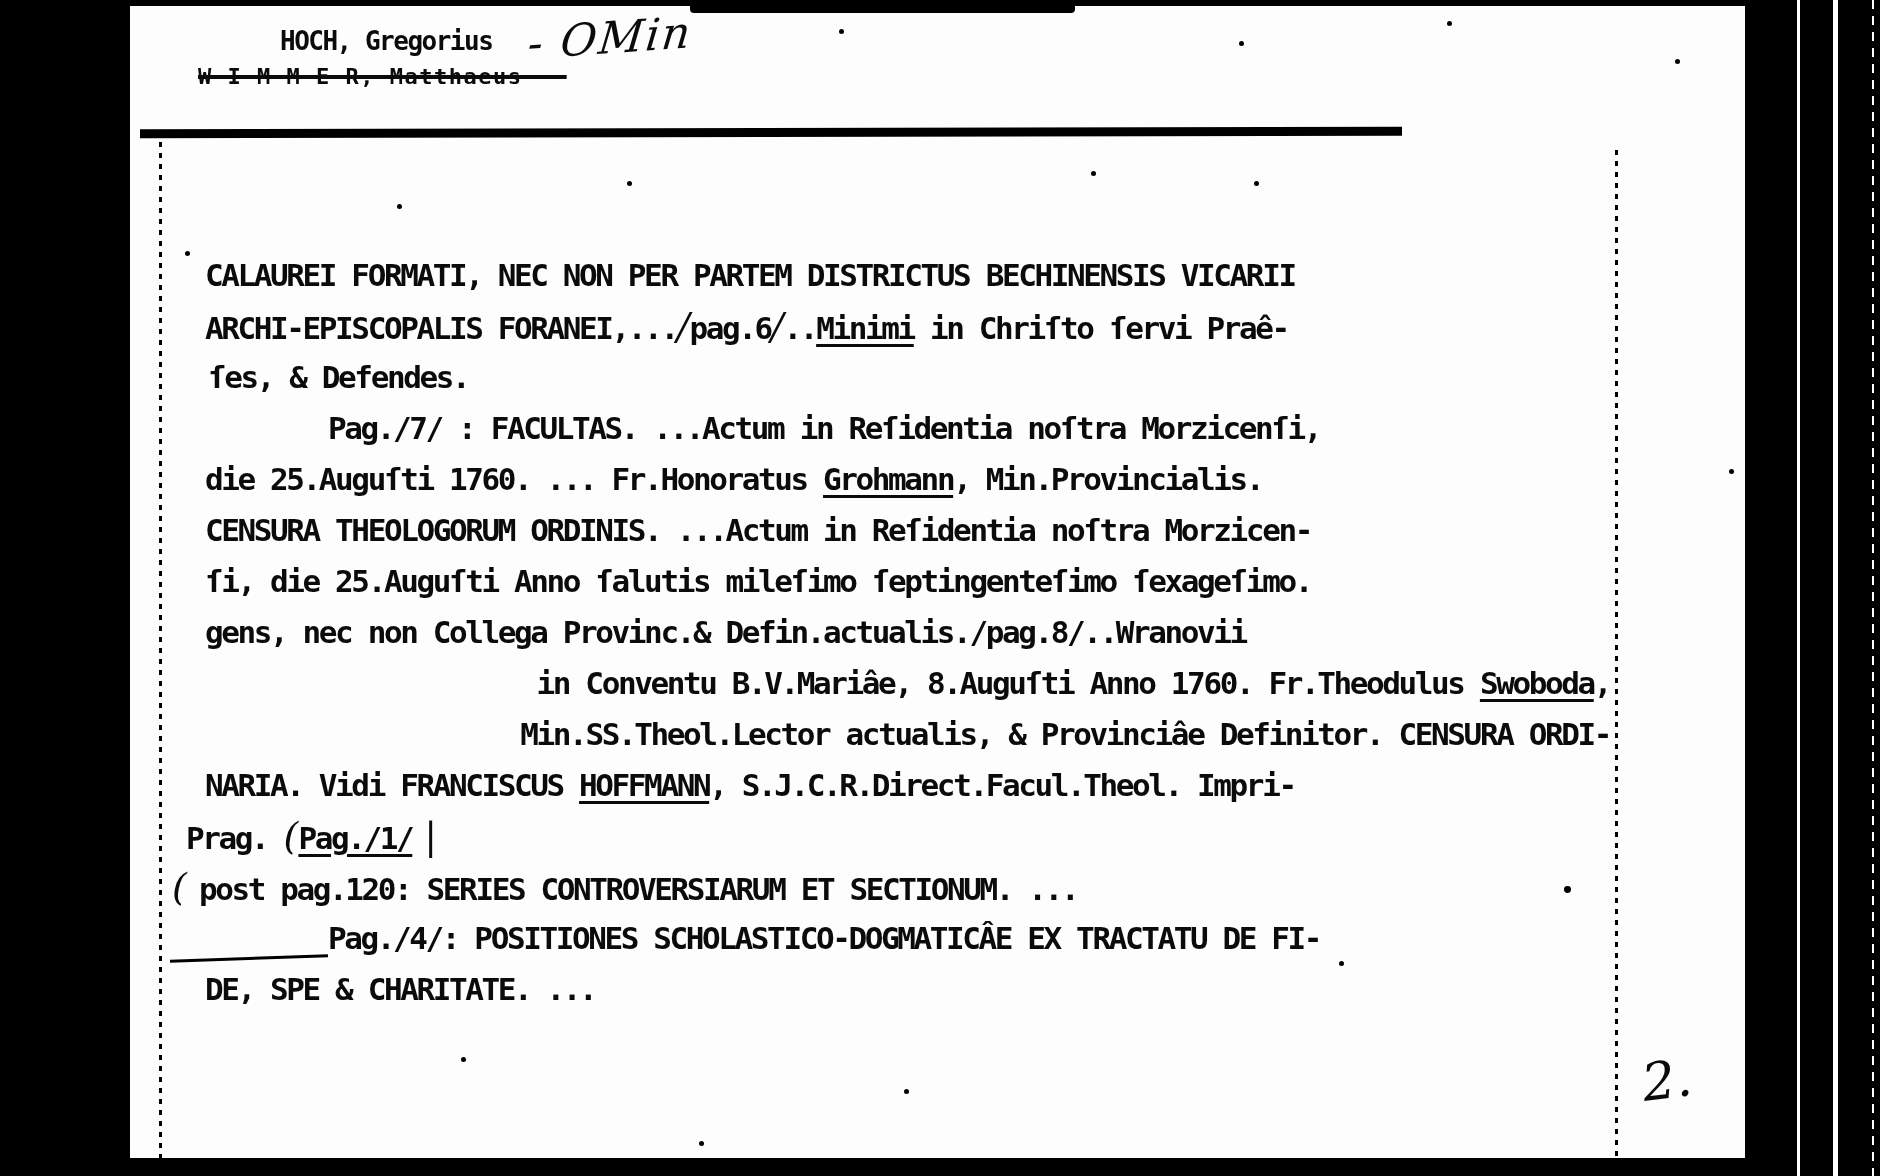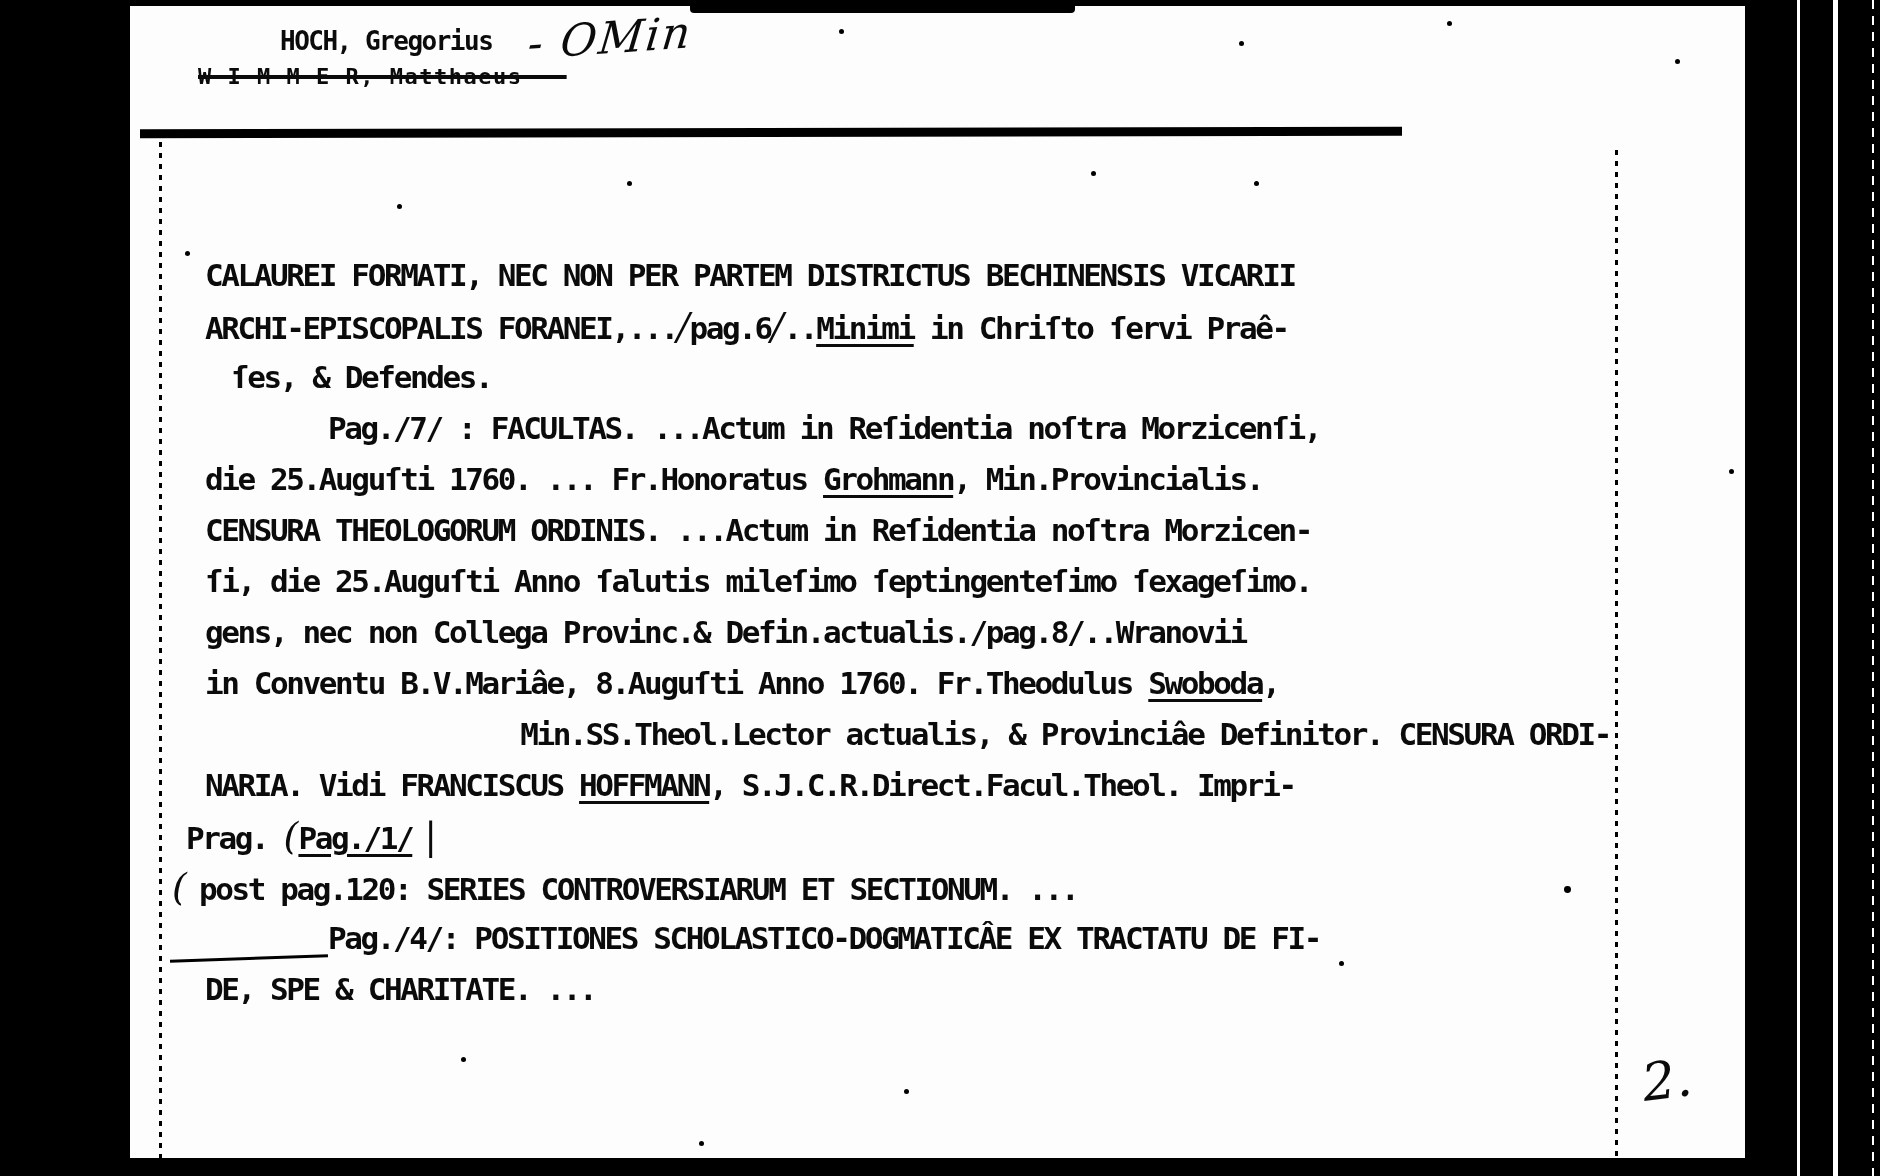--- a/index.html
+++ b/index.html
@@ -74,27 +74,27 @@
 <div class="hdr-hand hand">- OMin</div>
 <div class="hdr-struck typed">W I M M E R, Matthaeus&nbsp;&nbsp;—</div>
 <div class="heavy-rule"></div>
 
 <div class="dotted-border left"></div>
 <div class="dotted-border right"></div>
 
 <div class="body-text typed">
     <div class="tline" style="margin-left: 45px;"><span>CALAUREI FORMATI, NEC NON PER PARTEM DISTRICTUS BECHINENSIS VICARII</span></div>
     <div class="tline" style="margin-left: 45px;"><span>ARCHI-EPISCOPALIS FORANEI,...</span><span class="hand">/</span><span>pag.6</span><span class="hand">/</span><span>..</span><span class="u">Minimi</span><span> in Chriſto ſervi Praê-</span></div>
-    <div class="tline" style="margin-left: 71px;"><span>ſes, &amp; Defendes.</span></div>
+    <div class="tline" style="margin-left: 48px;"><span>ſes, &amp; Defendes.</span></div>
     <div class="tline" style="margin-left: 168px;"><span>Pag./7/ : FACULTAS. ...Actum in Reſidentia noſtra Morzicenſi,</span></div>
     <div class="tline" style="margin-left: 45px;"><span>die 25.Auguſti 1760. ... Fr.Honoratus </span><span class="u">Grohmann</span><span>, Min.Provincialis.</span></div>
     <div class="tline" style="margin-left: 45px;"><span>CENSURA THEOLOGORUM ORDINIS. ...Actum in Reſidentia noſtra Morzicen-</span></div>
     <div class="tline" style="margin-left: 45px;"><span>ſi, die 25.Auguſti Anno ſalutis mileſimo ſeptingenteſimo ſexageſimo.</span></div>
     <div class="tline" style="margin-left: 45px;"><span>gens, nec non Collega Provinc.&amp; Defin.actualis./pag.8/..Wranovii</span></div>
-    <div class="tline" style="margin-left: 45px;"><span>in Conventu B.V.Mariâe, 8.Auguſti Anno 1760. Fr.Theodulus </span><span class="u">Swoboda</span><span>,</span></div>
+    <div class="tline" style="margin-left: 45px; text-align: right;"><span>in Conventu B.V.Mariâe, 8.Auguſti Anno 1760. Fr.Theodulus </span><span class="u">Swoboda</span><span>,</span></div>
     <div class="tline" style="margin-left: 45px; text-align: right;"><span>Min.SS.Theol.Lector actualis, &amp; Provinciâe Definitor. CENSURA ORDI-</span></div>
     <div class="tline" style="margin-left: 45px;"><span>NARIA. Vidi FRANCISCUS </span><span class="u">HOFFMANN</span><span>, S.J.C.R.Direct.Facul.Theol. Impri-</span></div>
     <div class="tline" style="margin-left: 26px;"><span>Prag.  </span><span class="hand">(</span><span class="u">Pag./1/</span><span class="hand"> |</span></div>
     <div class="tline" style="margin-left: 12px;"><span class="hand">( </span><span>post pag.120: SERIES CONTROVERSIARUM ET SECTIONUM. ...</span></div>
     <div class="tline" style="margin-left: 168px;"><span>Pag./4/: POSITIONES SCHOLASTICO-DOGMATICÂE EX TRACTATU DE FI-</span></div>
     <div class="tline" style="margin-left: 45px;"><span>DE, SPE &amp; CHARITATE. ...</span></div>
   </div>
 <div class="hand-overline"></div>
 
 <div class="page-num hand">2.</div>

